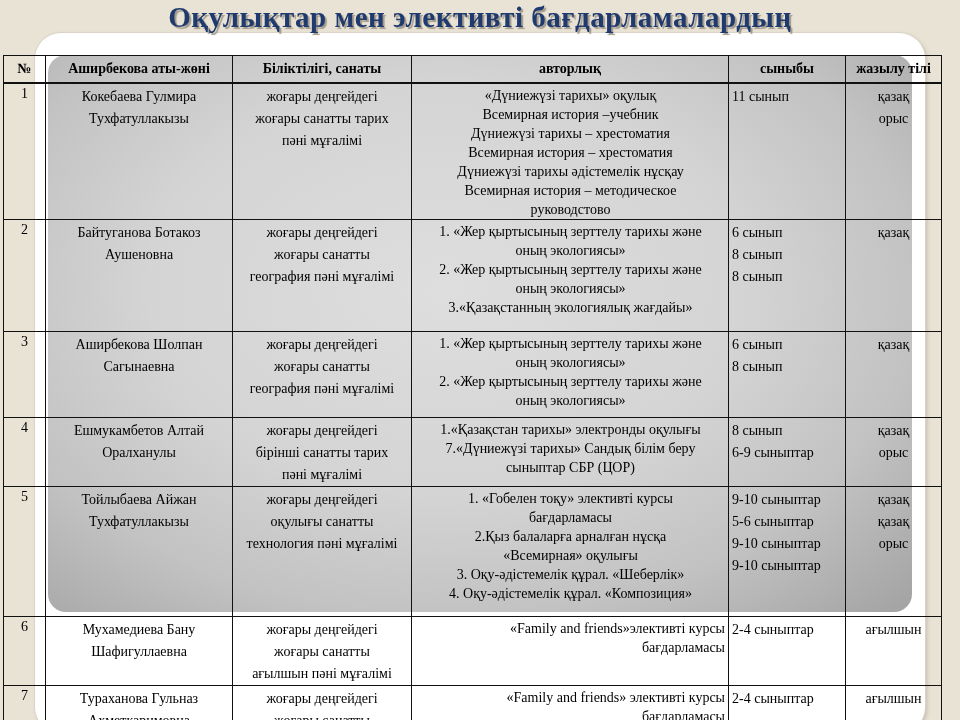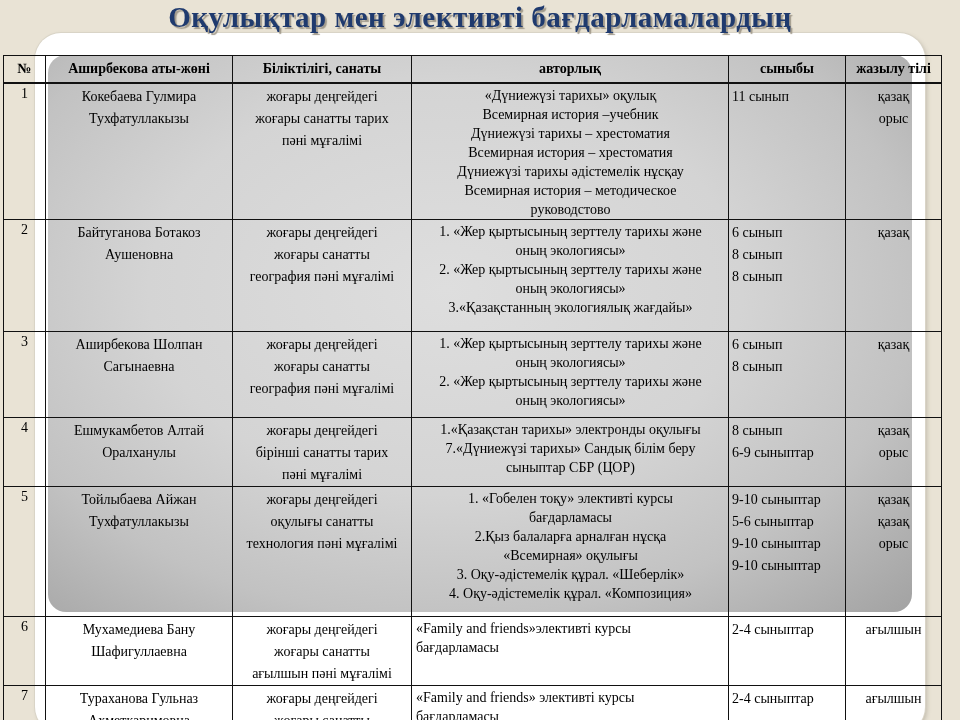--- a/index.html
+++ b/index.html
@@ -86,21 +86,21 @@
   
   tbody tr:nth-child(1) { height: 132px; }
   tbody tr:nth-child(2) { height: 112px; }
   tbody tr:nth-child(3) { height: 86px; }
   tbody tr:nth-child(4) { height: 67px; }
   tbody tr:nth-child(5) { height: 130px; }
   tbody tr:nth-child(6) { height: 66px; }
   tbody tr:nth-child(7) { height: 80px; }
 
   
-  tbody tr:nth-child(6) .c-auth, tbody tr:nth-child(7) .c-auth { text-align: left; }
+  tbody tr:nth-child(6) .c-auth, tbody tr:nth-child(7) .c-auth { text-align: right; }
 </style>
 </head>
 <body>
 
 <div class="stage">
 
   <div class="card"></div>
   <div class="panel"></div>
 
   <div class="title">

